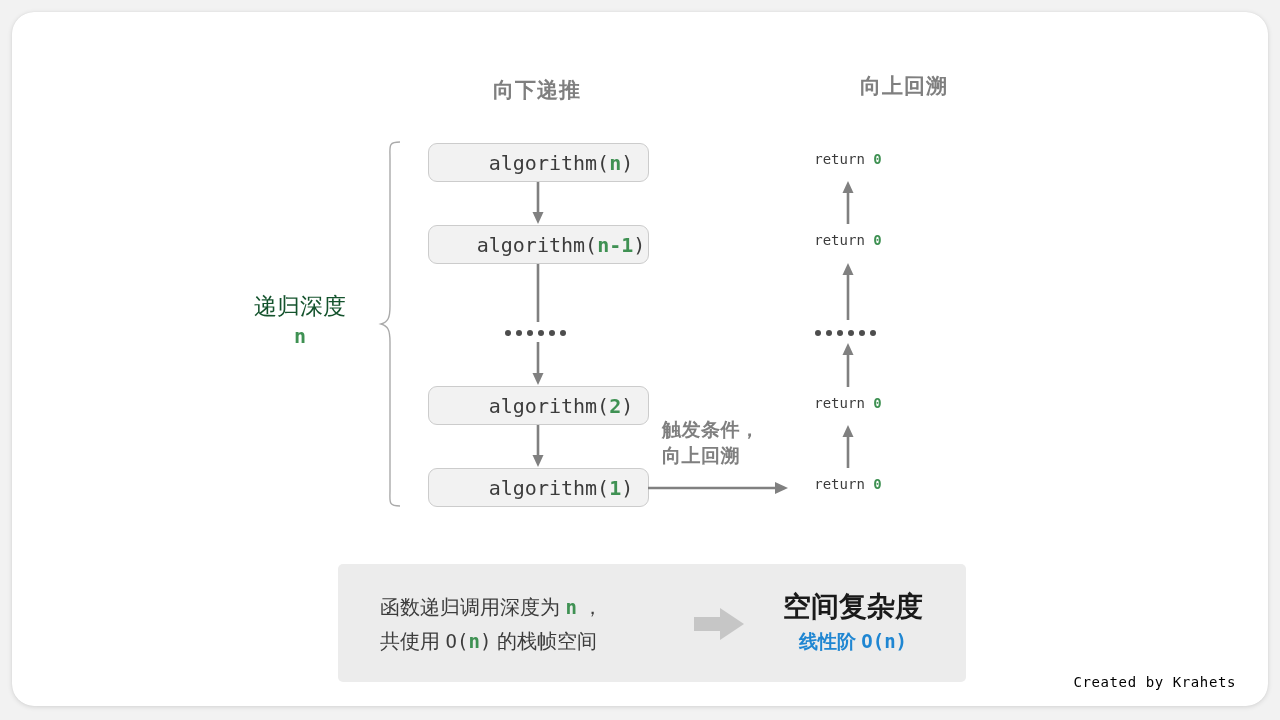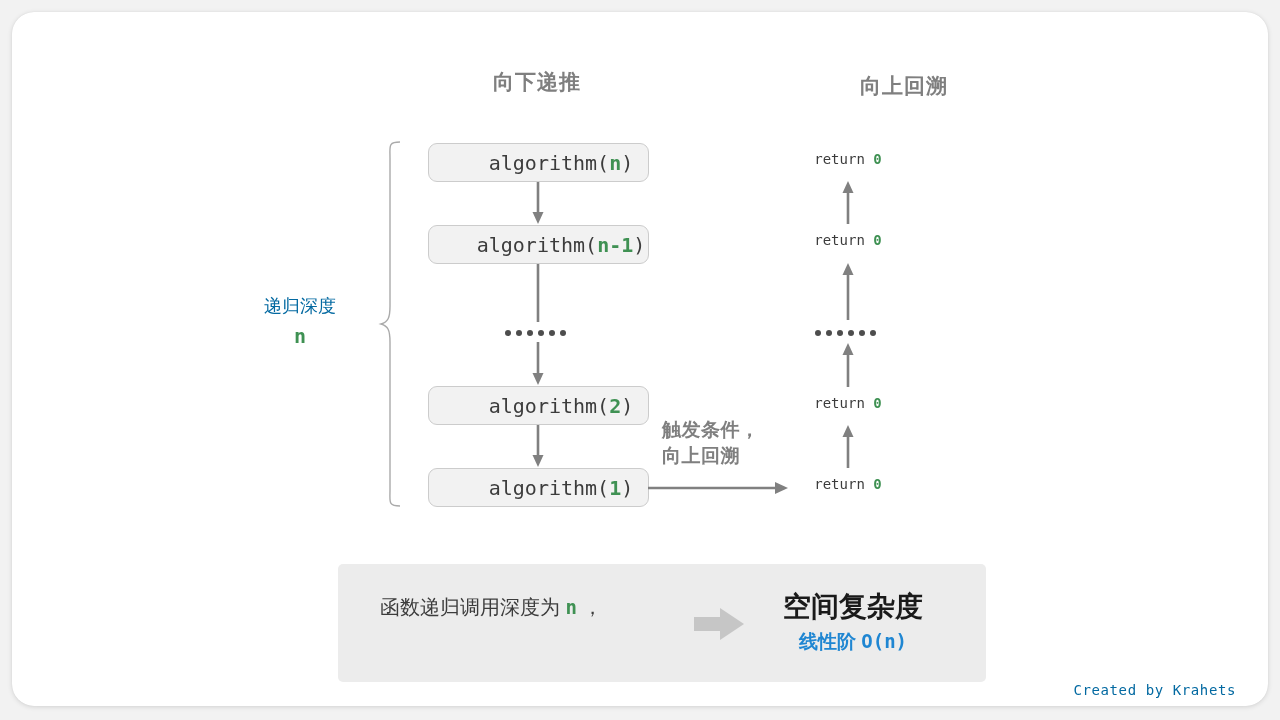--- a/index.html
+++ b/index.html
@@ -81,22 +81,22 @@
     border-radius: 50%;
     background: #4d4d4d;
   }
 
   
   .depth-label {
     text-align: center;
     white-space: nowrap;
   }
   .depth-label .t1 {
-    font-size: 18px;
-    color: #0369a1;
+    font-size: 23px;
+    color: #14532d;
     display: block;
     line-height: 30px;
     text-align: center;
   }
   .depth-label .t2 {
     font-family: "DejaVu Sans Mono", monospace;
     font-size: 20px;
     font-weight: bold;
     color: #3f9153;
     display: block;
@@ -115,21 +115,20 @@
 
   
   #summary {
     position: absolute;
     left: 326px;
     top: 552px;
     width: 628px;
     height: 118px;
     background: #ececec;
     border-radius: 5px;
-    padding-left: 20px;
   }
   #summary-left {
     position: absolute;
     left: 42px;
     top: 26px;
     font-size: 20px;
     color: #3c3c3c;
     line-height: 34px;
     white-space: nowrap;
   }
@@ -161,34 +160,34 @@
     color: #1f86d2;
   }
   #summary-right .value .mono {
     font-family: "DejaVu Sans Mono", monospace;
   }
 
   
   #credit {
     position: absolute;
     right: 32px;
-    bottom: 8px;
+    bottom: 16px;
     font-family: "DejaVu Sans Mono", monospace;
     font-size: 14px;
-    color: #0369a1;
+    color: #000000;
     letter-spacing: 0.6px;
     white-space: nowrap;
   }
 </style>
 </head>
 <body>
 
 <div id="card">
 
-  <div class="abs col-header" style="left:425px; top:56px; width:200px;">向下递推</div>
+  <div class="abs col-header" style="left:425px; top:64px; width:200px;">向下递推</div>
 
   <div class="abs col-header" style="left:736px; top:60px; width:200px;text-align:right;">向上回溯</div>
 
   <svg class="abs" style="left:366px; top:126px;" width="30" height="375">
     <path d="M 22 4 C 10 4, 12 8, 12 20
              L 12 168 C 12 180, 10 184, 3 186
              C 10 188, 12 192, 12 204
              L 12 352 C 12 364, 10 368, 22 368" fill="none" stroke="#aaaaaa" stroke-width="1.4"></path>
   </svg>
 
@@ -301,20 +300,21 @@
     <i></i>
     <i></i>
     <i></i>
     <i></i>
   </div>
 
   <div id="summary">
 
     <div id="summary-left">
       <div><span>函数递归调用深度为 </span><span class="g">n</span><span> ，</span></div>
+      <div><span>共使用 </span><span class="mono">O(</span><span class="g">n</span><span class="mono">)</span><span> 的栈帧空间</span></div>
     </div>
 
     <svg class="abs" style="left:356px; top:42px;" width="52" height="36">
       <path d="M 0 11 L 26 11 L 26 2 L 50 18 L 26 34 L 26 25 L 0 25 Z" fill="#c6c6c6"></path>
     </svg>
 
     <div id="summary-right">
       <span class="title">空间复杂度</span>
       <span class="value"><span>线性阶 </span><span class="mono">O(n)</span></span>
     </div>

